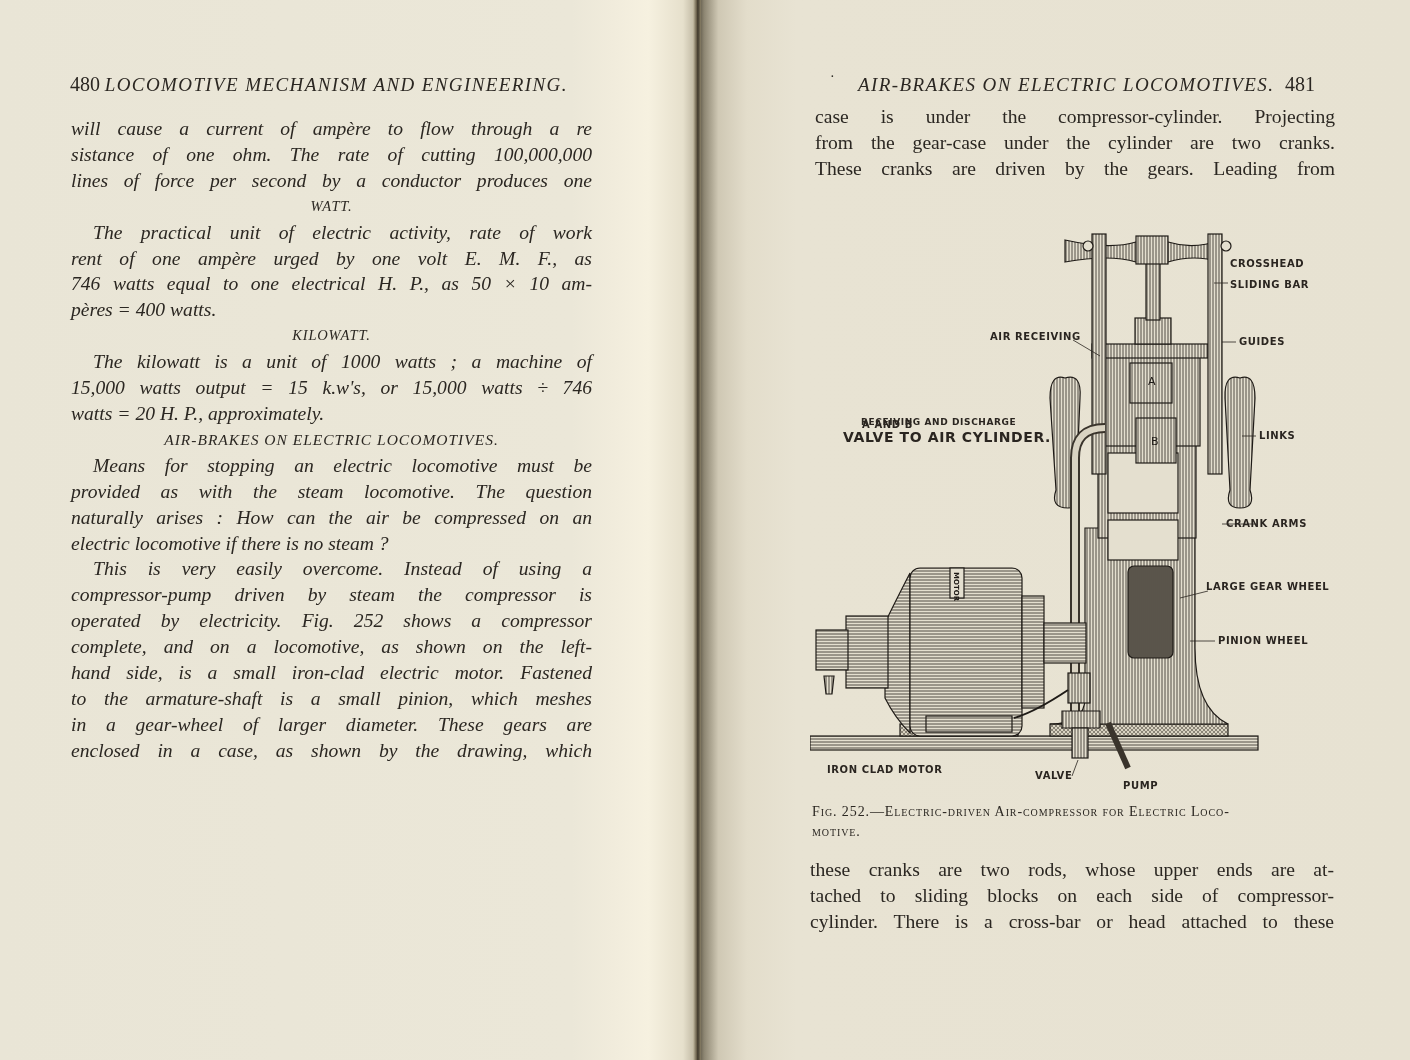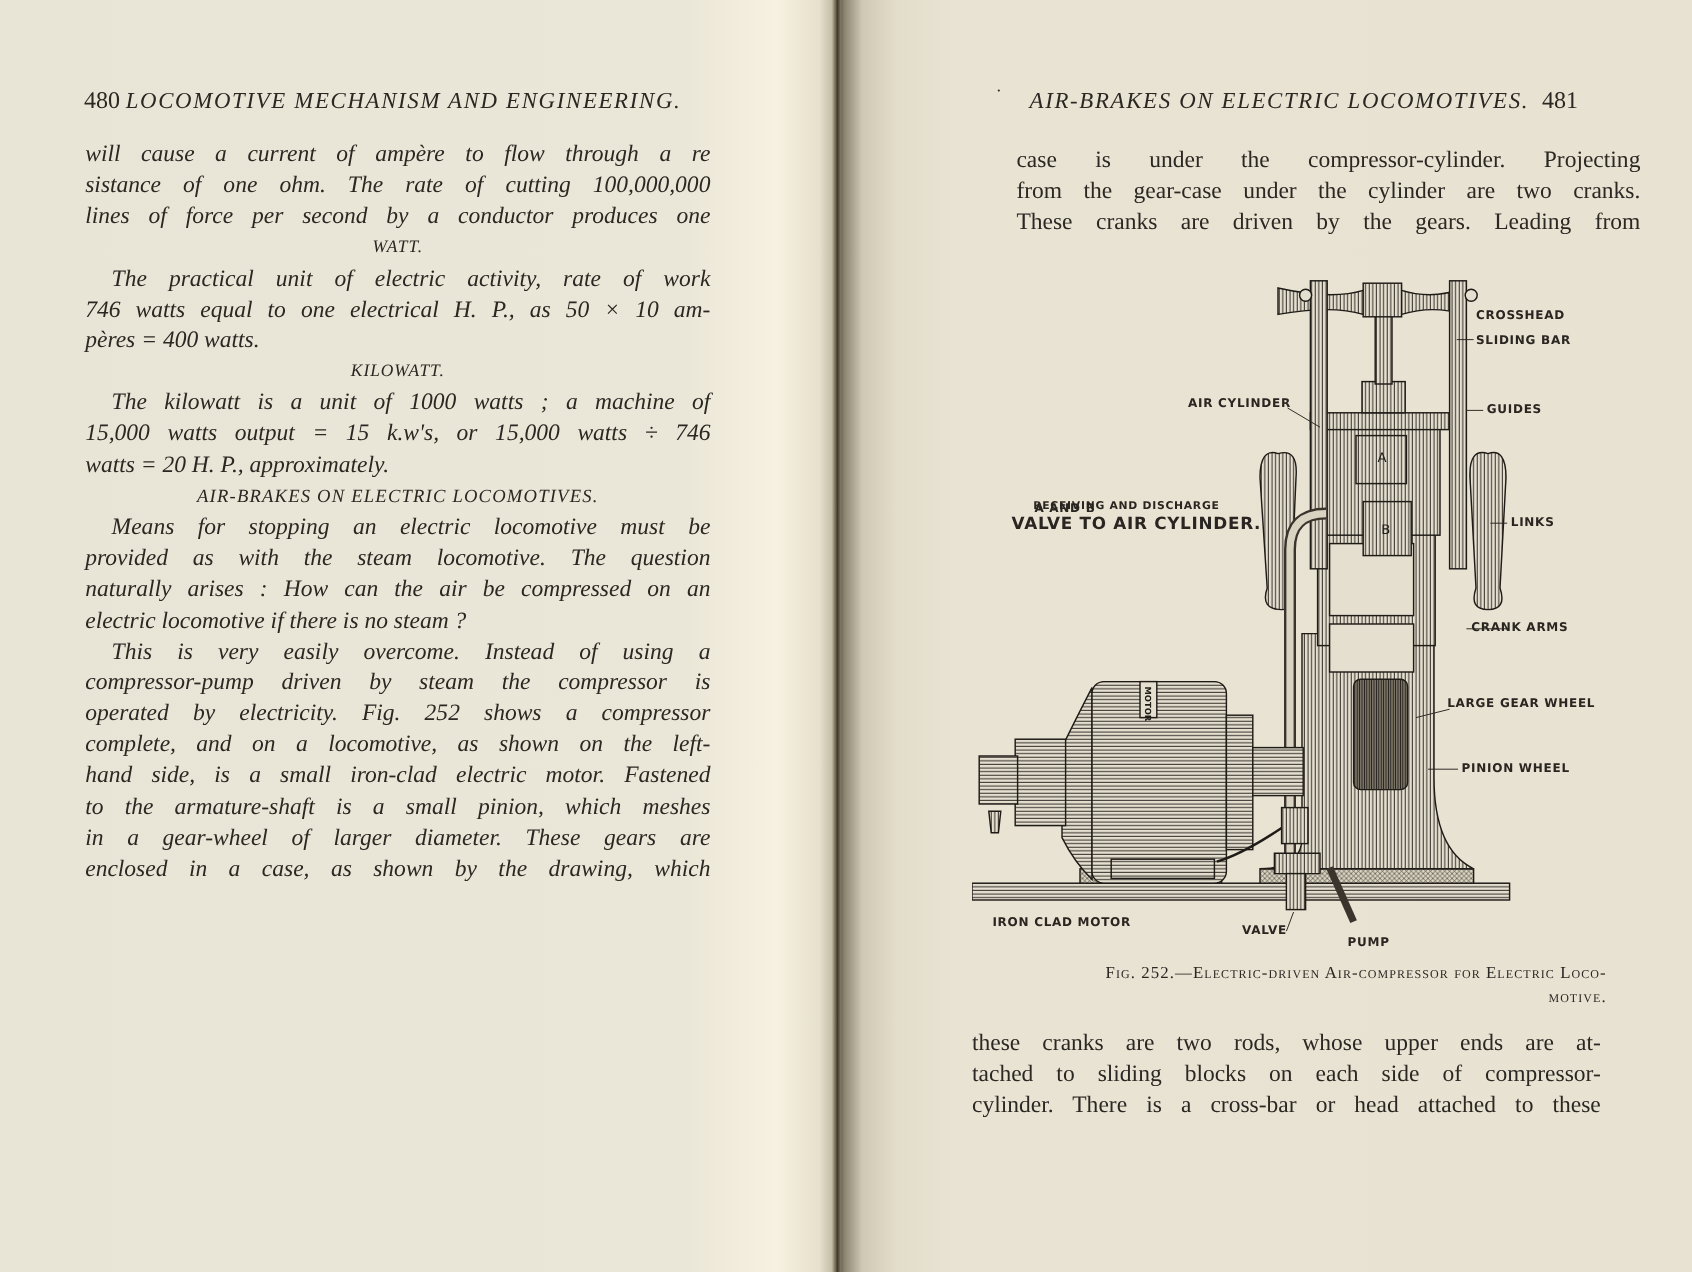--- a/index.html
+++ b/index.html
@@ -19,31 +19,31 @@
 
   .running-head { position:absolute; top:73px; font-size:19px; white-space:nowrap; }
   .running-head .num { font-style:normal; font-size:20px; }
   .running-head .title { font-style:italic; letter-spacing:1.4px; }
   .rh-left { left:70px; }
   .rh-right { left:818px; }
   .rh-right .dot { position:absolute; left:12px; top:-4px; font-size:14px; }
 
   .col { position:absolute; font-size:19.6px; line-height:25.9px; text-align:justify; }
   .col-left { left:71px; width:521px; top:116px; }
-  .col-right-top { left:815px; width:520px; top:121px;margin-left:32px; }
+  .col-right-top { left:815px; width:520px; top:104px; }
   .col-right-bottom { left:810px; width:524px; top:857px; }
   .col p { margin:0;font-style:italic; }
   .line { display:block; text-align-last:justify; white-space:nowrap; }
   .line.last { text-align-last:left; }
   .heading { text-align:center; font-size:14.5px; letter-spacing:0.8px; margin:0; }
   .h-watt { margin:29px 0 24px; }
   .h-kilo { margin:28px 0 23px; }
   .h-air { margin:24px 0 22px; font-size:15.5px; letter-spacing:1px; }
 
-  .caption { position:absolute; left:812px; top:802px; width:527px; text-align:right;
+  .caption { position:absolute; left:812px; top:802px; width:527px; text-align:left;
     font-size:12.5px; letter-spacing:0.9px; line-height:20px; }
 
   .figure { position:absolute; left:810px; top:228px; width:540px; height:580px; }
   .fig-label { position:absolute; font-family:"DejaVu Sans", sans-serif; font-size:10px; font-weight:bold;
      letter-spacing:0.6px; color:#2a2520; white-space:nowrap; }
 </style>
 </head>
 <body>
 
 <div class="page page-left"></div>
@@ -58,20 +58,21 @@
 <div class="col col-left">
   <p>
     <span class="line">will cause a current of ampère to flow through a re</span>
     <span class="line">sistance of one ohm. The rate of cutting 100,000,000</span>
     <span class="line">lines of force per second by a conductor produces one</span>
   </p>
 
   <p class="heading h-watt">WATT.</p>
   <p>
     <span class="line" style="padding-left:22px">The practical unit of electric activity, rate of work</span>
+    <span class="line">rent of one ampère urged by one volt E. M. F., as</span>
     <span class="line">746 watts equal to one electrical H. P., as 50 × 10 am-</span>
     <span class="line last">pères = 400 watts.</span>
   </p>
 
   <p class="heading h-kilo">KILOWATT.</p>
   <p>
     <span class="line" style="padding-left:22px">The kilowatt is a unit of 1000 watts ; a machine of</span>
     <span class="line">15,000 watts output = 15 k.w's, or 15,000 watts ÷ 746</span>
     <span class="line last">watts = 20 H. P., approximately.</span>
   </p>
@@ -188,21 +189,21 @@
       <line x1="432" y1="208" x2="446" y2="208"></line>
       <line x1="412" y1="296" x2="446" y2="296"></line>
       <line x1="370" y1="370" x2="398" y2="363"></line>
       <line x1="380" y1="413" x2="405" y2="413"></line>
       <line x1="262" y1="548" x2="268" y2="532"></line>
     </g>
   </svg>
 
   <div class="fig-label" style="left:420px;top:30px">CROSSHEAD</div>
   <div class="fig-label" style="left:420px;top:51px">SLIDING BAR</div>
-  <div class="fig-label" style="left:180px;top:103px">AIR CYLINDER</div>
+  <div class="fig-label" style="left:180px;top:103px">AIR RECEIVING</div>
   <div class="fig-label" style="left:429px;top:108px">GUIDES</div>
   <div class="fig-label" style="left:52px;top:191px">A AND B</div>
   <div class="fig-label" style="left:51px;top:189px;font-size:9px">RECEIVING AND DISCHARGE</div>
   <div class="fig-label" style="left:33px;top:201px;font-size:14px">VALVE TO AIR CYLINDER.</div>
   <div class="fig-label" style="left:449px;top:202px">LINKS</div>
   <div class="fig-label" style="left:416px;top:290px">CRANK ARMS</div>
   <div class="fig-label" style="left:396px;top:353px">LARGE GEAR WHEEL</div>
   <div class="fig-label" style="left:408px;top:407px">PINION WHEEL</div>
   <div class="fig-label" style="left:17px;top:536px">IRON CLAD MOTOR</div>
   <div class="fig-label" style="left:225px;top:542px">VALVE</div>

